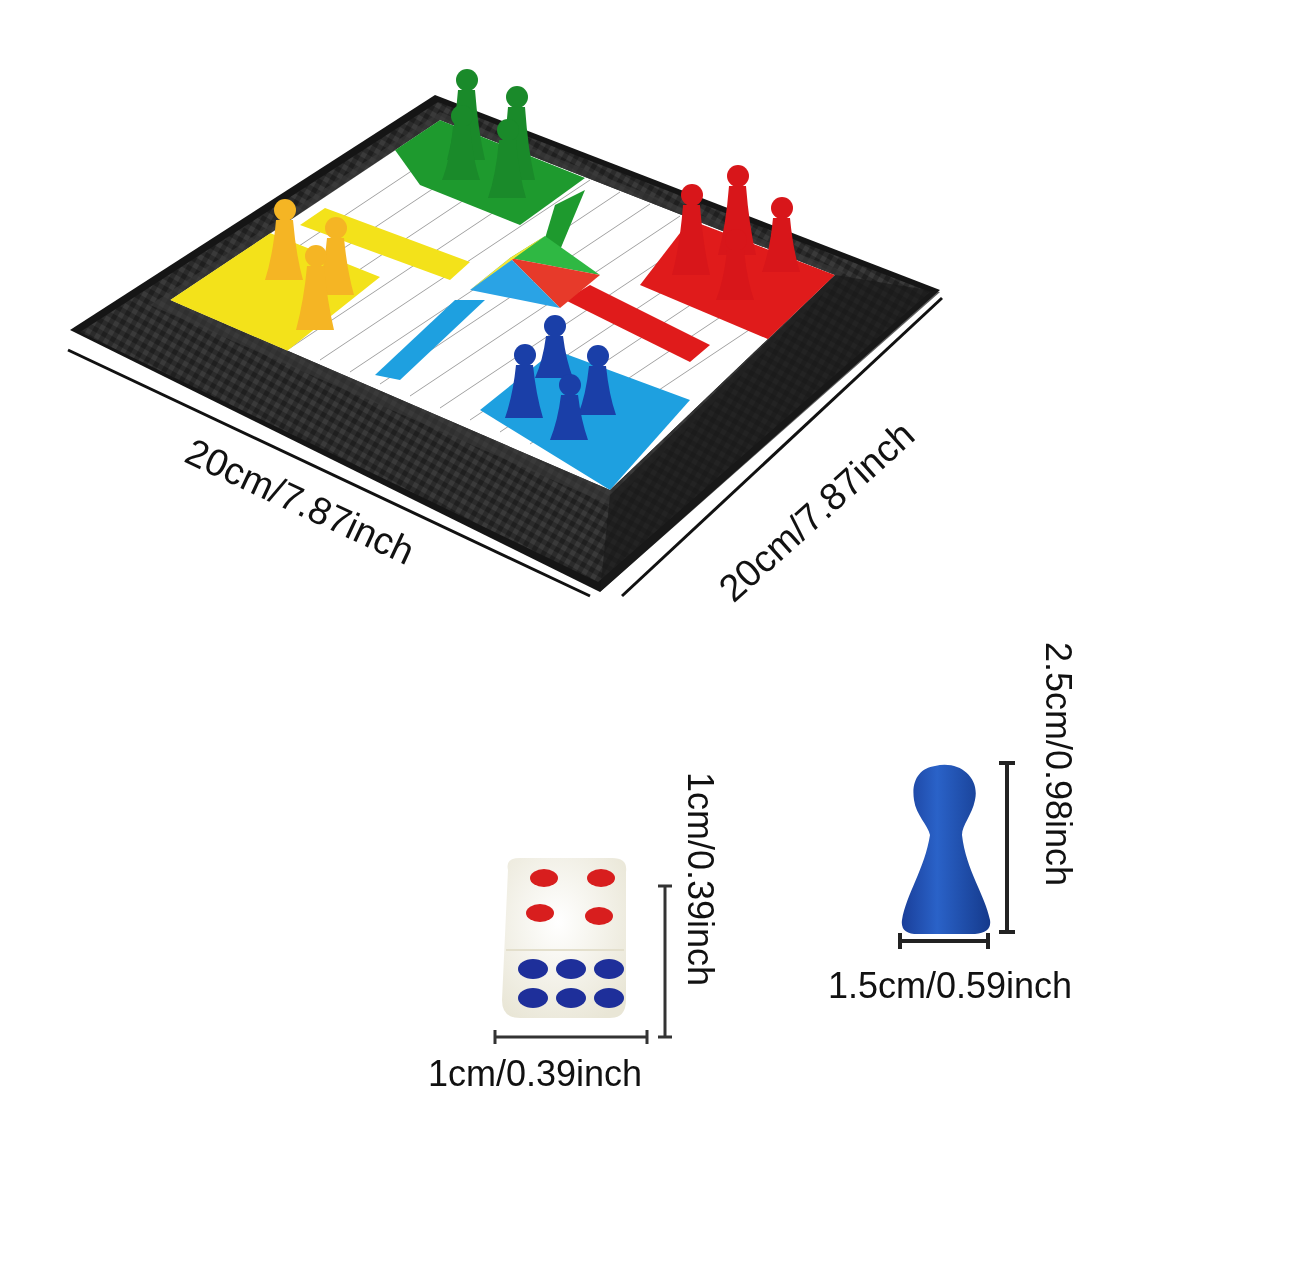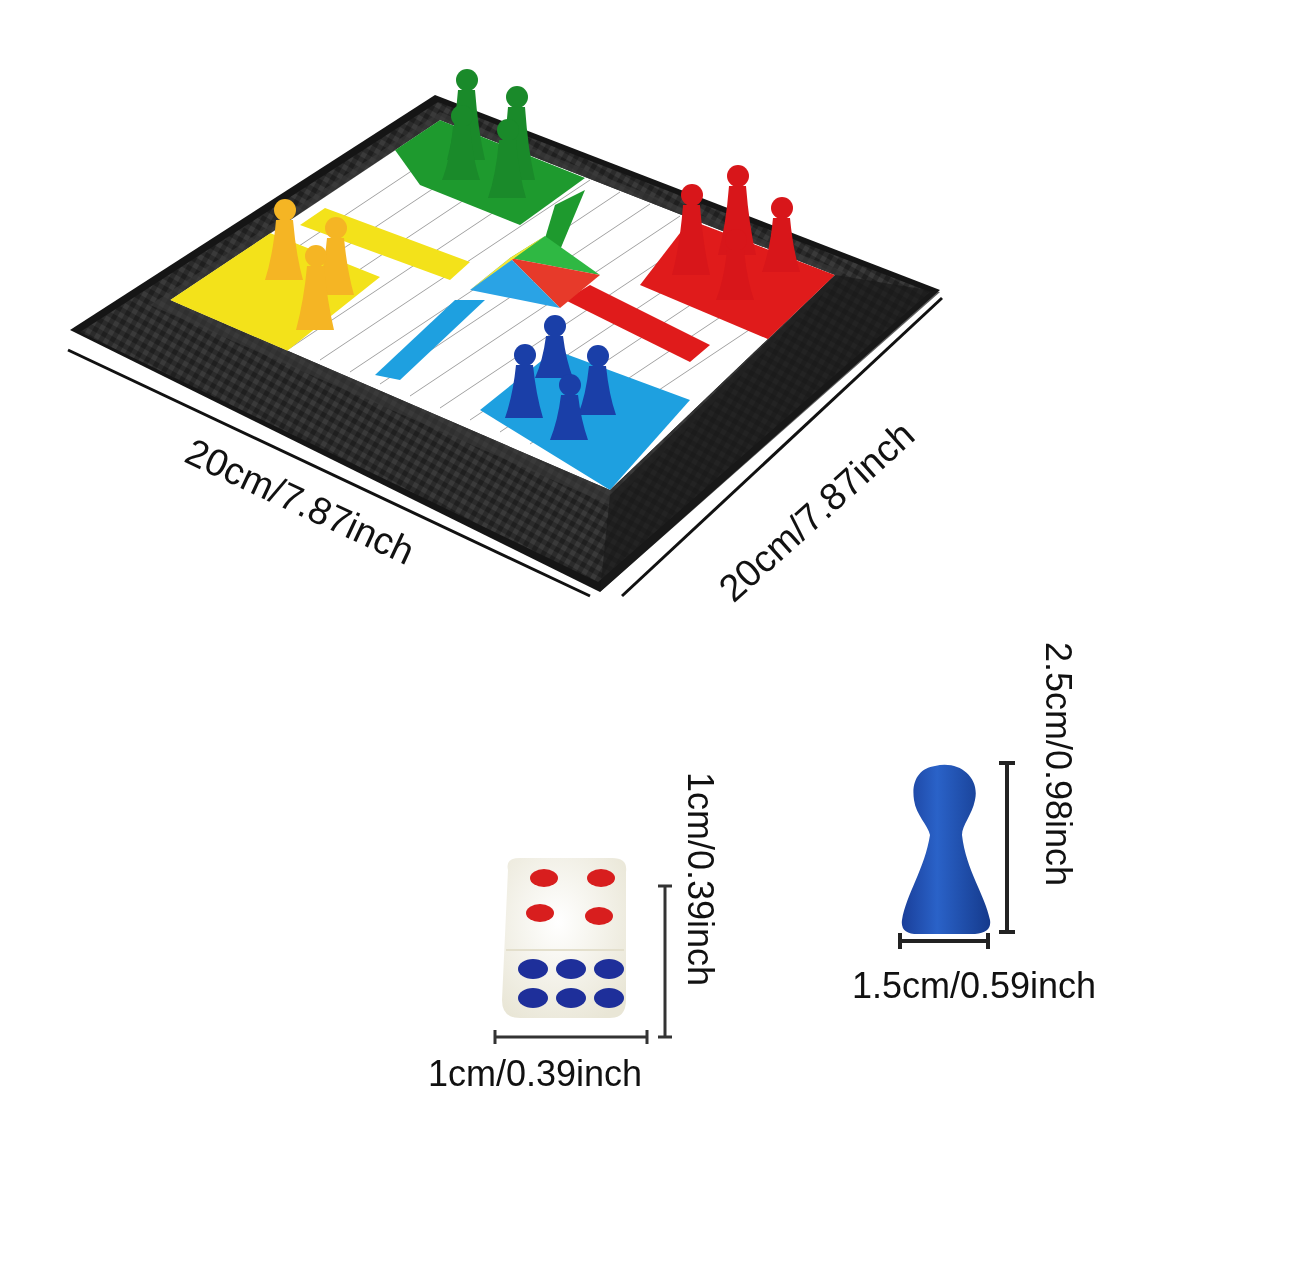--- a/index.html
+++ b/index.html
@@ -195,13 +195,13 @@
 <div class="dim-label" style="left:196px; top:432px; font-size:38px; transform: rotate(25deg);">20cm/7.87inch</div>
 
 <div class="dim-label" style="left:712px; top:580px; font-size:38px; transform: rotate(-42deg);">20cm/7.87inch</div>
 
 <div class="dim-label" style="left:718px; top:772px; font-size:36px; transform: rotate(90deg);">1cm/0.39inch</div>
 
 <div class="dim-label" style="left:428px; top:1056px; font-size:36px;">1cm/0.39inch</div>
 
 <div class="dim-label" style="left:1076px; top:642px; font-size:36px; transform: rotate(90deg);">2.5cm/0.98inch</div>
 
-<div class="dim-label" style="left:828px; top:968px; font-size:36px;margin-left:24px;">1.5cm/0.59inch</div>
+<div class="dim-label" style="left:828px; top:968px; font-size:36px;">1.5cm/0.59inch</div>
 
 </body></html>

